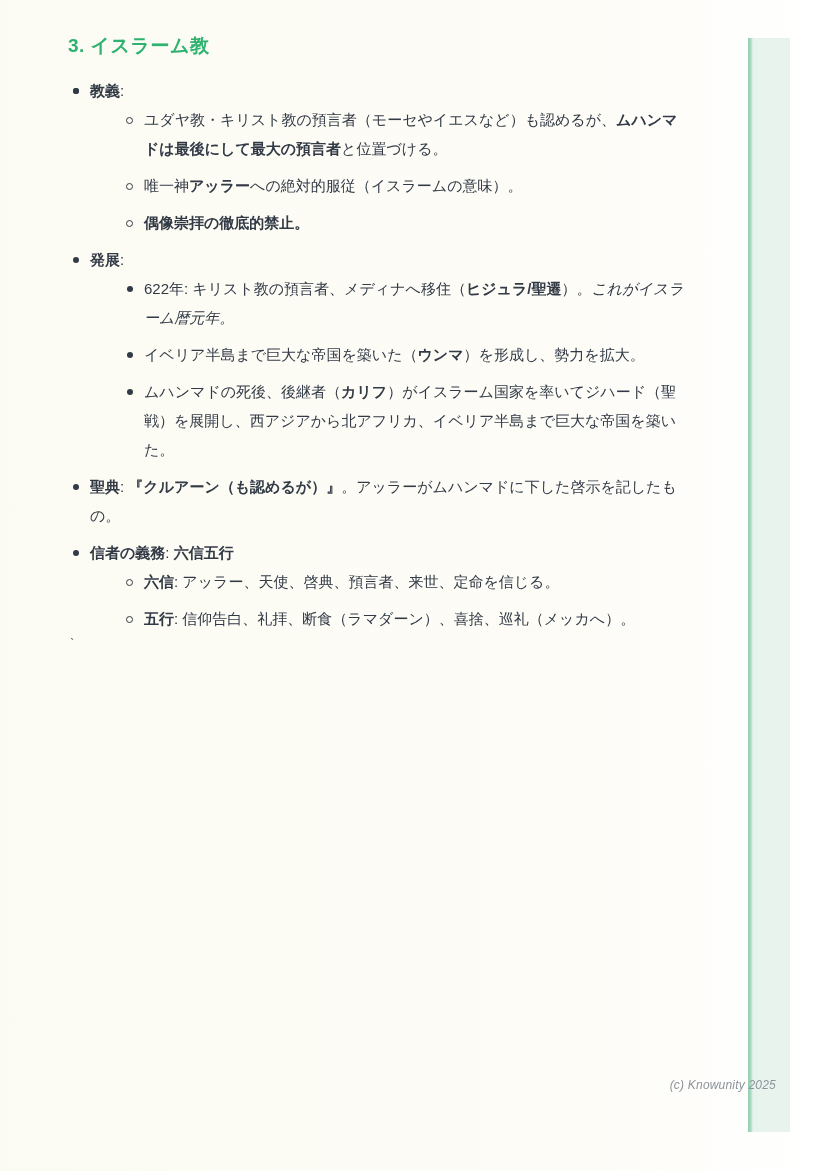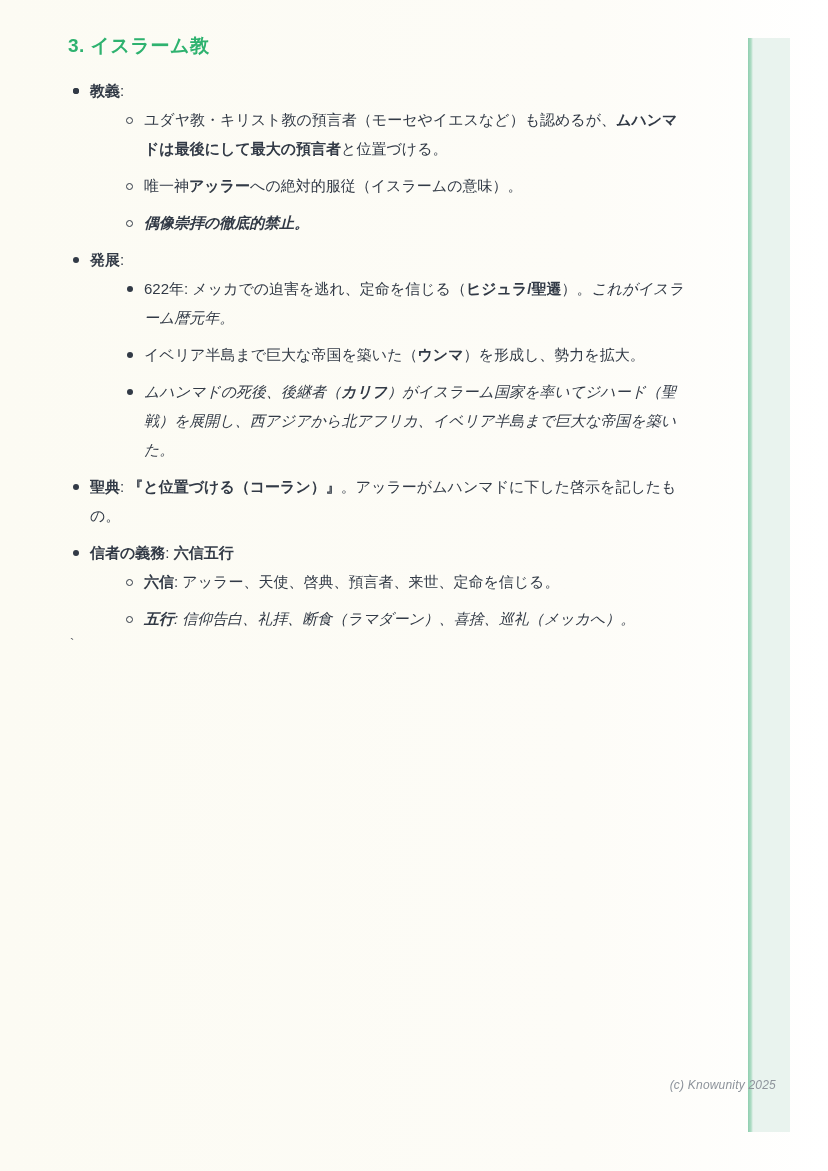--- a/index.html
+++ b/index.html
@@ -43,21 +43,21 @@
     padding-left:22px;
     font-size:15px;
     line-height:29px;
     margin-bottom:8px;
   }
   ul.sublist{
     list-style:none;
     margin:0 0 0 32px;
     padding:0;
   }
-  ul.sublist li:last-child{margin-bottom:0;font-style:italic;}
+  ul.sublist li:last-child{margin-bottom:0;}
   .marker{
     position:absolute;
     left:5px;
     top:12px;
     width:6px;
     height:6px;
     border-radius:50%;
   }
   .marker.disc{background:#323a46;}
   .marker.circle{
@@ -95,25 +95,25 @@
   <div class="content">
     <h1 class="heading" style="color: rgb(46, 178, 111);">3. イスラーム教</h1>
     <ul class="rootlist">
         <li><span class="marker disc"></span></li>
         <li><span class="marker disc"></span><span class="li-text"><b>教義</b><span>:</span></span><ul class="sublist">
             <li><span class="marker circle"></span><span class="li-text"><span>ユダヤ教・キリスト教の預言者（モーセやイエスなど）も認めるが、</span><b>ムハンマドは最後にして最大の預言者</b><span>と位置づける。</span></span></li>
             <li><span class="marker circle"></span><span class="li-text"><span>唯一神</span><b>アッラー</b><span>への絶対的服従（イスラームの意味）。</span></span></li>
             <li><span class="marker circle"></span><span class="li-text"><b>偶像崇拝の徹底的禁止。</b></span></li>
           </ul></li>
         <li><span class="marker disc"></span><span class="li-text"><b>発展</b><span>:</span></span><ul class="sublist">
-            <li><span class="marker disc"></span><span class="li-text"><span>622年: メッカでの迫害を逃れ、定命を信じる（</span><b>ヒジュラ/聖遷</b><span>）。</span><i>これがイスラーム暦元年。</i></span></li>
+            <li><span class="marker disc"></span><span class="li-text"><span>622年: キリスト教の預言者、メディナへ移住（</span><b>ヒジュラ/聖遷</b><span>）。</span><i>これがイスラーム暦元年。</i></span></li>
             <li><span class="marker disc"></span><span class="li-text"><span>イベリア半島まで巨大な帝国を築いた（</span><b>ウンマ</b><span>）を形成し、勢力を拡大。</span></span></li>
             <li><span class="marker disc"></span><span class="li-text"><span>ムハンマドの死後、後継者（</span><b>カリフ</b><span>）がイスラーム国家を率いてジハード（聖戦）を展開し、西アジアから北アフリカ、イベリア半島まで巨大な帝国を築いた。</span></span></li>
           </ul></li>
-        <li><span class="marker disc"></span><span class="li-text"><b>聖典</b><span>: </span><b>『と位置づける（コーラン）』</b><span>。アッラーがムハンマドに下した啓示を記したもの。</span></span></li>
+        <li><span class="marker disc"></span><span class="li-text"><b>聖典</b><span>: </span><b>『クルアーン（も認めるが）』</b><span>。アッラーがムハンマドに下した啓示を記したもの。</span></span></li>
         <li><span class="marker disc"></span><span class="li-text"><b>信者の義務</b><span>: </span><b>六信五行</b></span><ul class="sublist">
             <li><span class="marker circle"></span><span class="li-text"><b>六信</b><span>: アッラー、天使、啓典、預言者、来世、定命を信じる。</span></span></li>
             <li><span class="marker circle"></span><span class="li-text"><b>五行</b><span>: 信仰告白、礼拝、断食（ラマダーン）、喜捨、巡礼（メッカへ）。</span></span></li>
           </ul></li>
       </ul>
   </div>
 
   <span class="stray-mark">`</span>
 
   <div class="watermark" style="color: rgb(141, 147, 155);">(c) Knowunity 2025</div>

